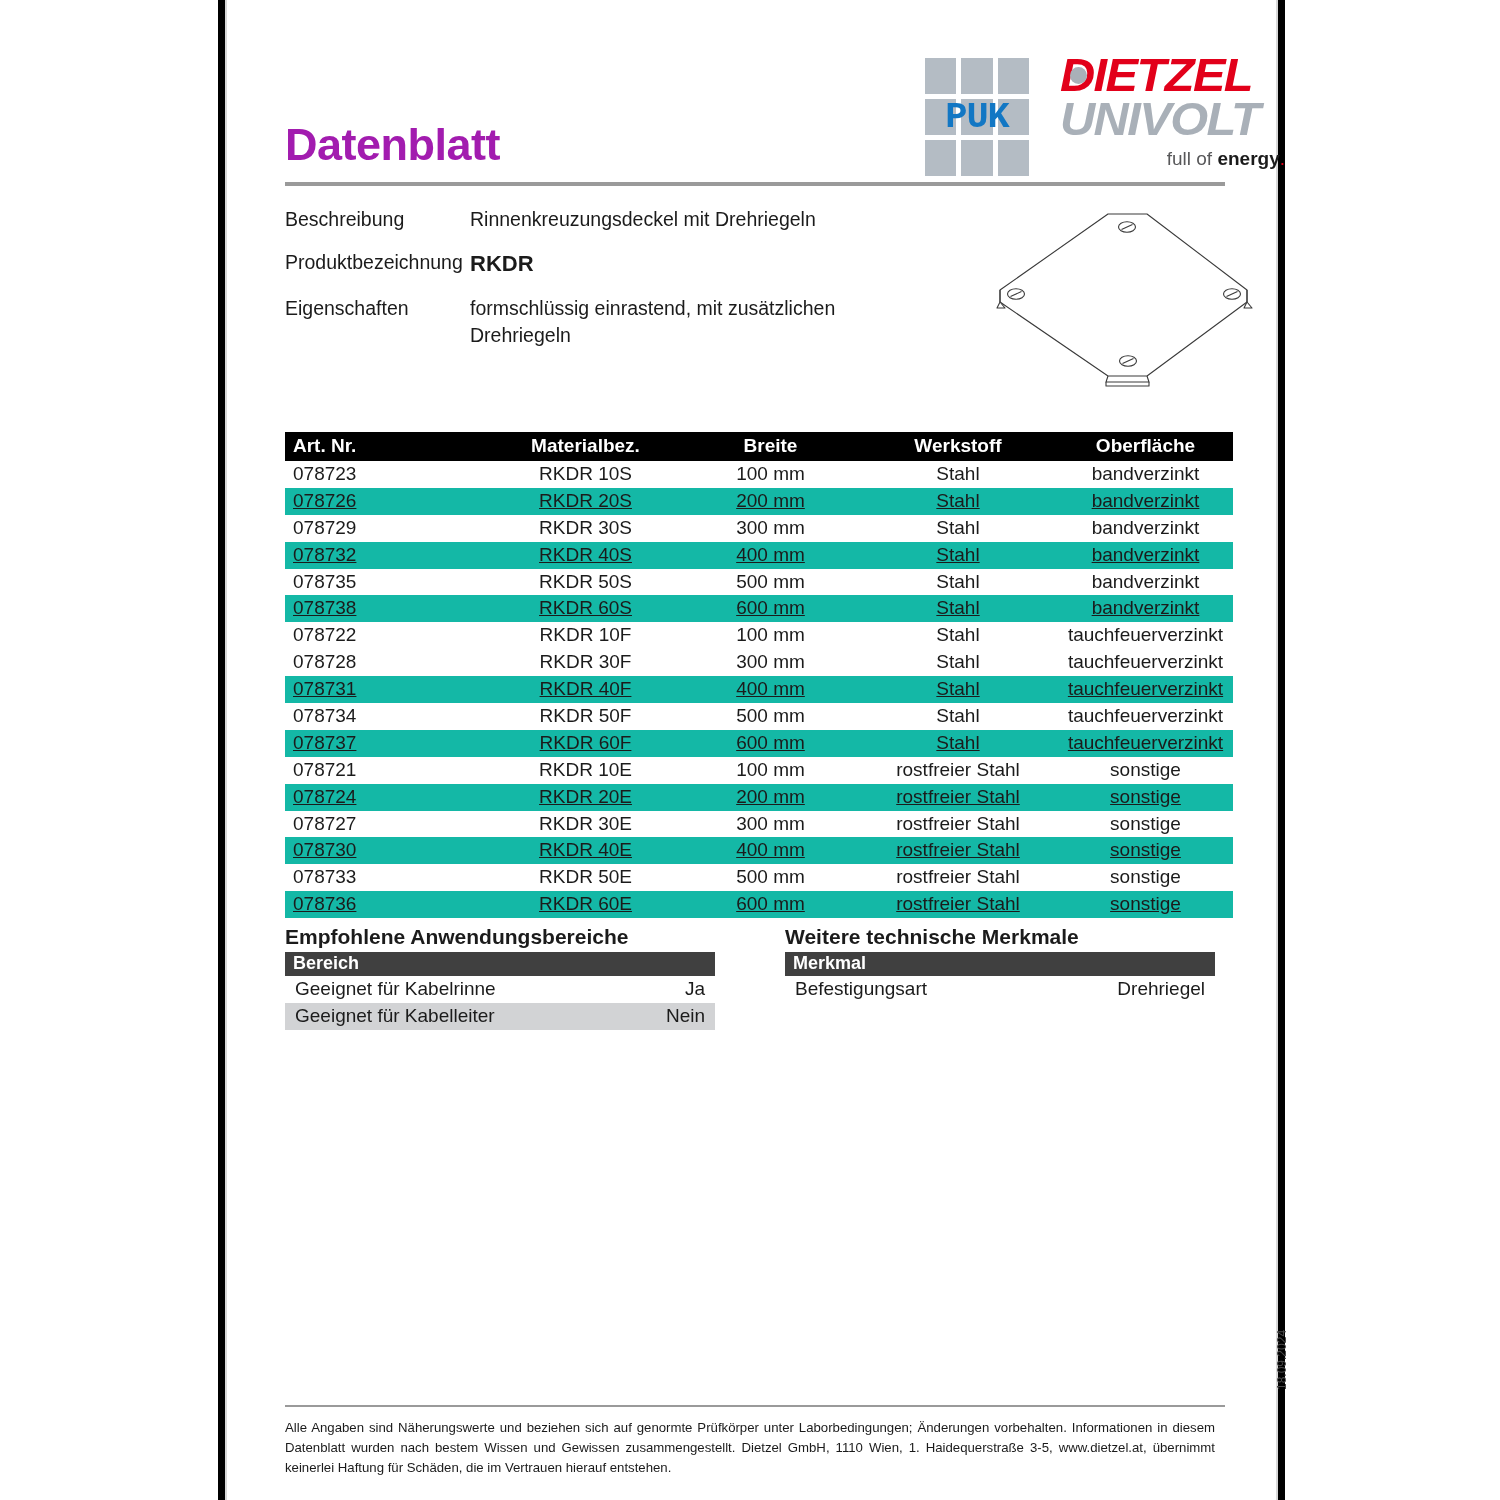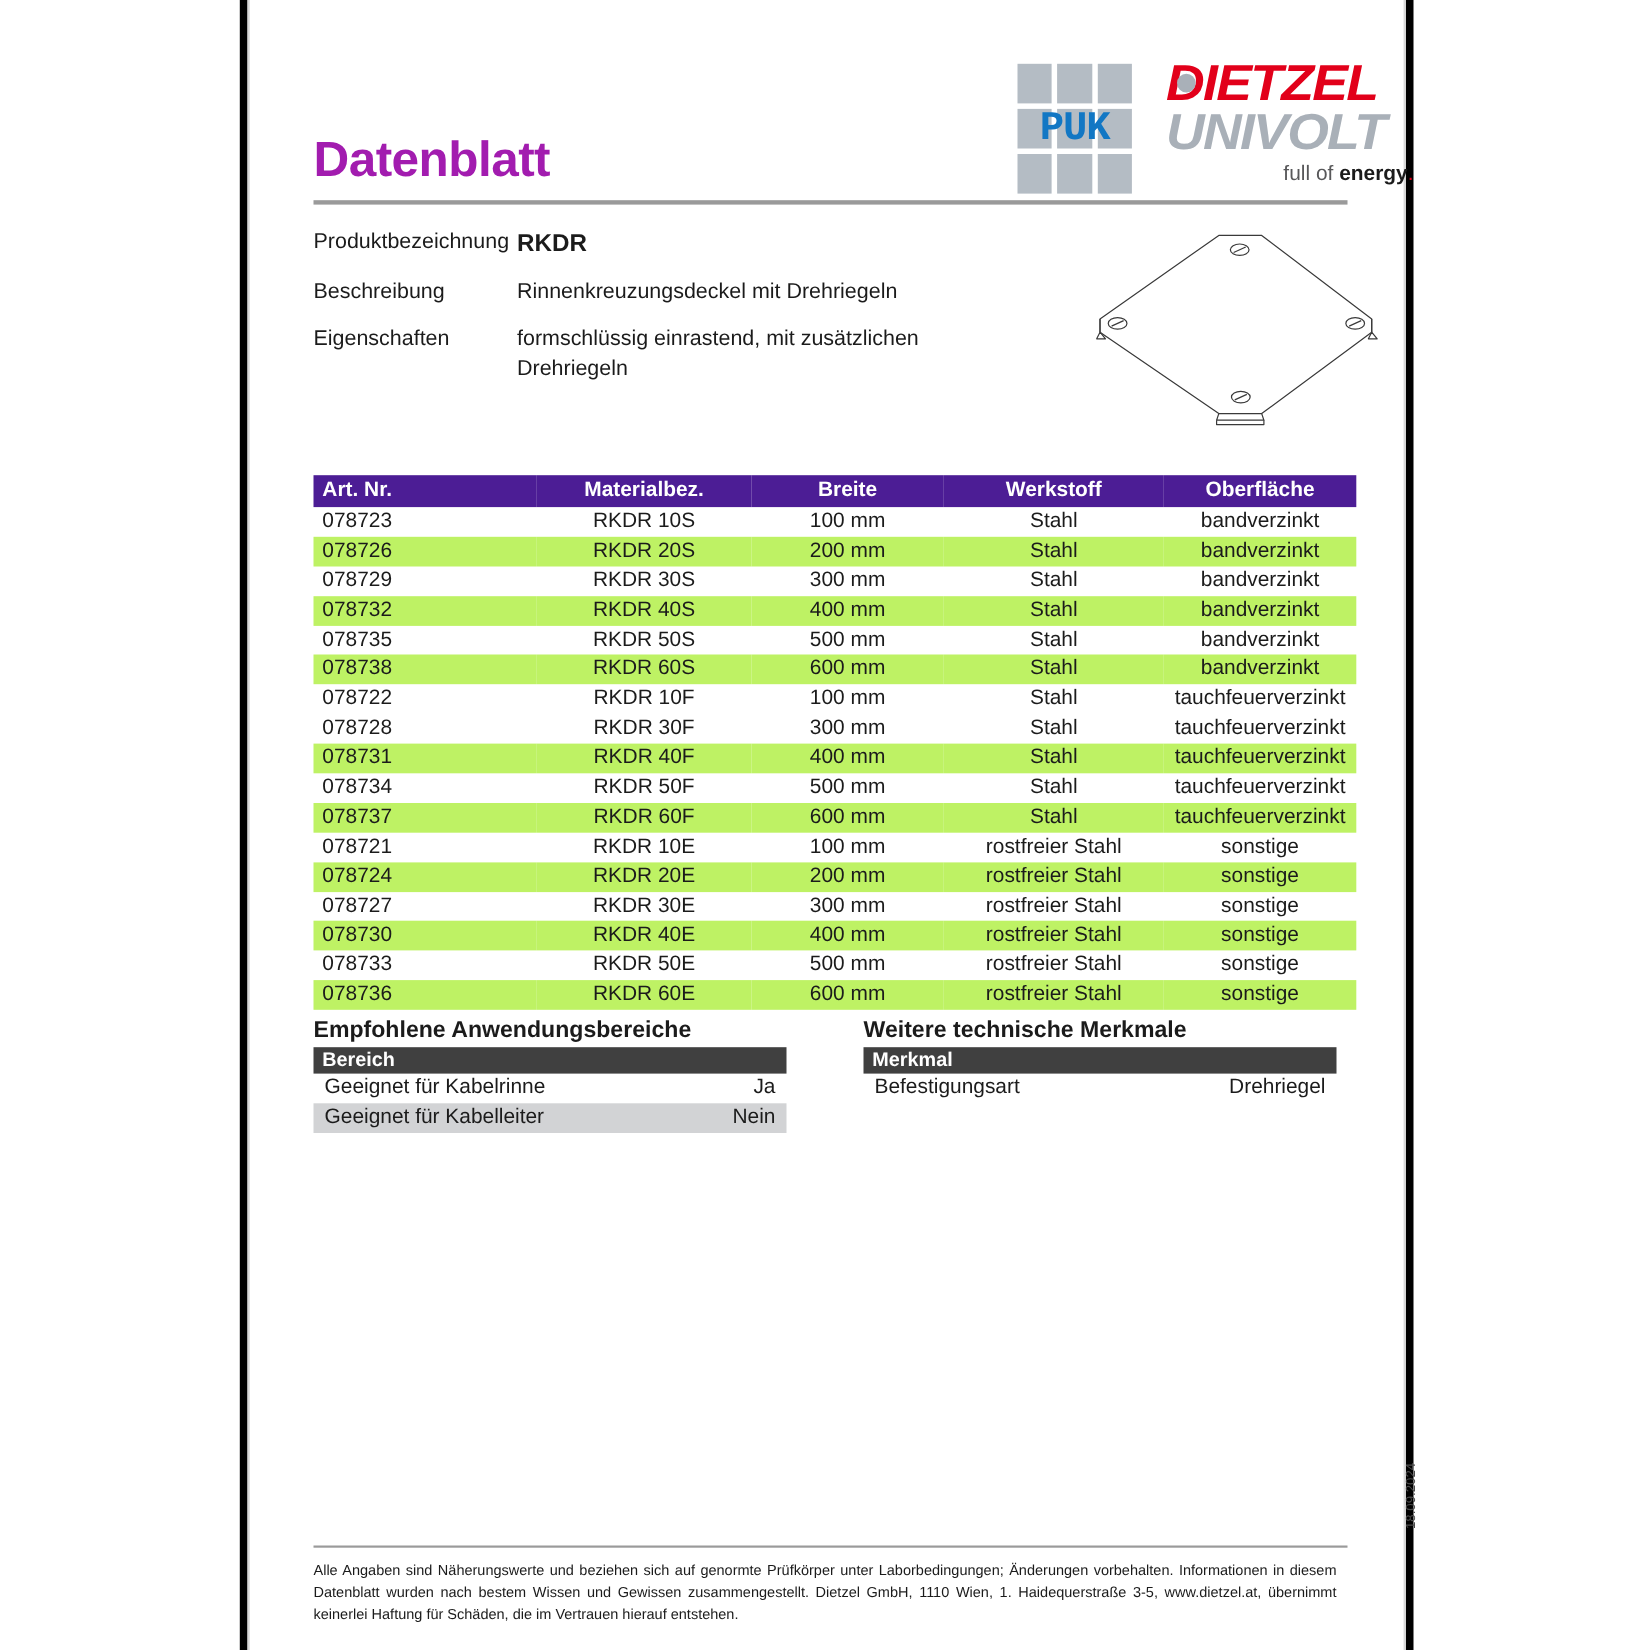--- a/index.html
+++ b/index.html
@@ -185,34 +185,34 @@
   
   .table-main {
     position: absolute;
     left: 0px;
     top: 432px;
     width: 940px;
     border-collapse: collapse;
     table-layout: fixed;
   }
   .table-main th {
-    background: #4c1d95;
+    background: #000000;
     color: #ffffff;
     font-size: 19px;
     font-weight: bold;
     padding: 4px 0 5px 0;
     line-height: 1.05;
   }
   .table-main td {
     font-size: 19px;
     color: #1b1b1b;
     padding: 3px 0 3px 0;
     line-height: 1.1;
   }
-  .table-main tr.alt td { background: #bef264; }
+  .table-main tr.alt td { background: #14b8a6; text-decoration: underline; }
   .c-art   { width: 195px; text-align: left; padding-left: 8px !important; }
   .c-mat   { width: 195px; text-align: center; }
   .c-br    { width: 175px; text-align: center; }
   .c-wk    { width: 200px; text-align: center; }
   .c-of    { width: 175px; text-align: center; }
   th.c-art { text-align: left; padding-left: 8px !important; }
 
   
   .subsec-left  { position: absolute; left: 0px;   top: 925px; width: 430px; }
   .subsec-right { position: absolute; left: 500px; top: 925px; width: 430px; }
@@ -307,26 +307,26 @@
     <div class="dz-logo">
       <div class="dz-line1">DIETZEL</div>
       <div class="dz-dot"></div>
       <div class="dz-line2">UNIVOLT</div>
       <div class="dz-line3"><span>full of</span>
         <b>energy</b><span class="dot">.</span></div>
     </div>
 
     <div class="meta">
       <div class="meta-row">
+        <span class="meta-label">Beschreibung</span>
+        <span class="meta-value">Rinnenkreuzungsdeckel mit Drehriegeln</span>
+      </div>
+      <div class="meta-row">
         <span class="meta-label">Produktbezeichnung</span>
         <span class="meta-value strong">RKDR</span>
-      </div>
-      <div class="meta-row">
-        <span class="meta-label">Beschreibung</span>
-        <span class="meta-value">Rinnenkreuzungsdeckel mit Drehriegeln</span>
       </div>
       <div class="meta-row">
         <span class="meta-label">Eigenschaften</span>
         <span class="meta-value">formschlüssig einrastend, mit zusätzlichen Drehriegeln</span>
       </div>
     </div>
 
     <div class="drawing">
       <svg viewBox="0 0 300 195" width="300" height="195">
         <g fill="none" stroke="#3a3a3a" stroke-width="1.1" stroke-linejoin="round">

